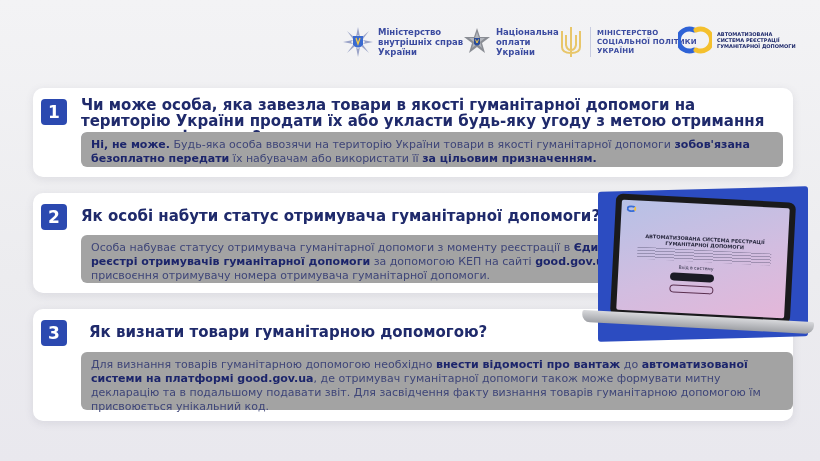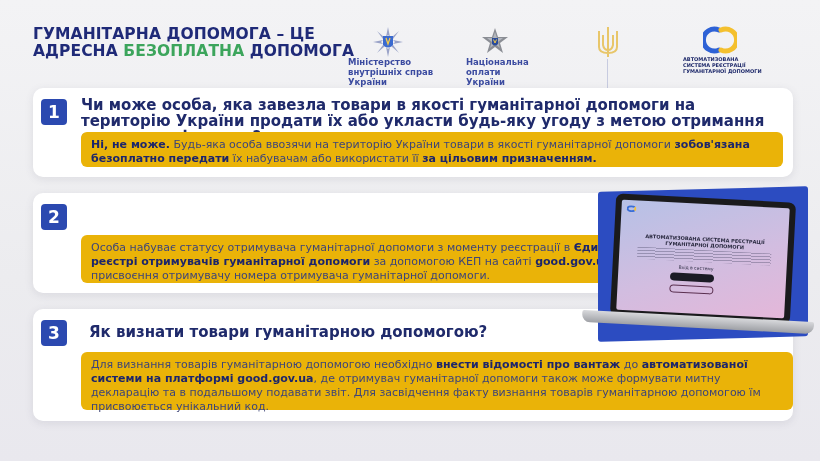--- a/index.html
+++ b/index.html
@@ -10,40 +10,40 @@
       position: relative;
       color: #1f2a6b;
     }
     .header { position: absolute; left: 0; top: 0; width: 820px; height: 80px; }
     .title {
       position: absolute; left: 33px; top: 26px;
       font-family: "DejaVu Sans", sans-serif; font-weight: 800;
       font-size: 15.5px; line-height: 17px; color: #1f2a78; letter-spacing: 0.1px;
     }
     .title .green { color: #3ca55c; }
-    .logo { position: absolute; display: flex; align-items: center; flex-direction: column; }
+    .logo { position: absolute; display: flex; align-items: center; }
     .logo-text { font-size: 8.5px; line-height: 10px; font-weight: 700; color: #3b4ba0; }
     .logo-text.caps { font-size: 7px; line-height: 9px; letter-spacing: 0.2px; }
     .logo-text.tiny { font-size: 5px; line-height: 6px; color: #1f2a6b; }
     .divider { width: 1px; height: 30px; background: #c7cbe0; margin: 0 6px; }
 
     .card {
       position: absolute; background: #ffffff; border-radius: 10px;
       box-shadow: 0 2px 8px rgba(80,80,110,0.12);
     }
     .num {
       position: absolute; width: 26px; height: 26px; border-radius: 4px;
       background: #2b49b0; color: #fff; font-weight: 800; font-size: 17px;
       display: flex; align-items: center; justify-content: center;
     }
     .question {
       position: absolute; font-weight: 700; font-size: 15px; line-height: 16px; color: #1f2a6b;
     }
     .answer {
-      position: absolute; background: #eab308; border-radius: 6px;
+      position: absolute; background: #a3a3a3; border-radius: 6px;
       font-size: 11px; line-height: 14px; color: #3e4578; padding: 6px 10px;
     }
     .answer b { color: #1c256b; font-weight: 700; }
 
     .laptop { position: absolute; left: 580px; top: 185px; width: 240px; height: 165px; }
     .laptop .blue-back {
       position: absolute; left: 18px; top: 4px; width: 210px; height: 150px;
       background: #2c4cc1; transform: skewY(-1.5deg); border-radius: 3px;
     }
     .laptop .bezel {
@@ -65,24 +65,20 @@
       background: repeating-linear-gradient(180deg, rgba(60,60,90,0.35) 0 1px, transparent 1px 3px); }
     .scr-login { position: absolute; left: 60px; top: 62px; font-size: 4.5px; color: #2a2a40; }
     .scr-btn1 { position: absolute; left: 52px; top: 70px; width: 44px; height: 8px; background: #1b1b25; border-radius: 4px; }
     .scr-btn2 { position: absolute; left: 52px; top: 82px; width: 44px; height: 8px; border: 1px solid #5a3050; border-radius: 4px; }
     .scr-logo { position: absolute; left: 5px; top: 5px; width: 10px; height: 7px; border-radius: 50%; border: 2px solid #3b6fd6; border-right-color: #f3c23a; }
   </style>
 </head>
 <body>
 
 <div class="header">
-  <div class="title">
-    <div>ГУМАНІТАРНА ДОПОМОГА – ЦЕ</div>
-    <div><span>АДРЕСНА </span><span class="green">БЕЗОПЛАТНА</span><span> ДОПОМОГА</span></div>
-  </div>
 
   <div class="logo" style="left:343px; top:27px;">
     <svg width="30" height="30" viewBox="0 0 30 30">
       <g fill="#9aa3c8">
         <polygon points="15,0 17,10 15,8 13,10"></polygon>
           <polygon points="15,30 13,20 15,22 17,20"></polygon>
         <polygon points="0,15 10,13 8,15 10,17"></polygon>
           <polygon points="30,15 20,17 22,15 20,13"></polygon>
         <polygon points="4,4 12,11 10,12"></polygon>
           <polygon points="26,4 18,11 20,12"></polygon>
@@ -141,20 +137,21 @@
 <div class="card" style="left:33px; top:88px; width:760px; height:89px;">
   <div class="num" style="left:8px; top:11px;">1</div>
   <div class="question" style="left:48px; top:9px; width:700px;">Чи може особа, яка завезла товари в якості гуманітарної допомоги на територію України продати їх або укласти будь-яку угоду з метою отримання оплати за ці товари?</div>
   <div class="answer" style="left:48px; top:44px; width:702px; height:35px;">
     <b>Ні, не може.</b><span> Будь-яка особа ввозячи на територію України товари в якості гуманітарної допомоги </span><b>зобов'язана безоплатно передати</b><span> їх набувачам або використати її </span><b>за цільовим призначенням.</b>
   </div>
 </div>
 
 <div class="card" style="left:33px; top:193px; width:760px; height:100px;">
   <div class="num" style="left:8px; top:11px;">2</div>
+  <div class="question" style="left:48px; top:15px; width:520px;">Як особі набути статус отримувача гуманітарної допомоги?</div>
   <div class="answer" style="left:48px; top:42px; width:560px; height:48px;">
     <span>Особа набуває статусу отримувача гуманітарної допомоги з моменту реєстрації в </span><b>Єдиному реєстрі отримувачів гуманітарної допомоги</b><span> за допомогою КЕП на сайті </span><b>good.gov.ua</b><span> та присвоєння отримувачу номера отримувача гуманітарної допомоги.</span>
   </div>
 </div>
 
 <div class="card" style="left:33px; top:309px; width:760px; height:112px;">
   <div class="num" style="left:8px; top:11px;">3</div>
   <div class="question" style="left:56px; top:15px; width:520px;">Як визнати товари гуманітарною допомогою?</div>
   <div class="answer" style="left:48px; top:43px; width:712px; height:58px;">
     <span>Для визнання товарів гуманітарною допомогою необхідно </span><b>внести відомості про вантаж</b><span> до </span><b>автоматизованої системи на платформі good.gov.ua</b><span>, де отримувач гуманітарної допомоги також може формувати митну декларацію та в подальшому подавати звіт. Для засвідчення факту визнання товарів гуманітарною допомогою їм присвоюється унікальний код.</span>

